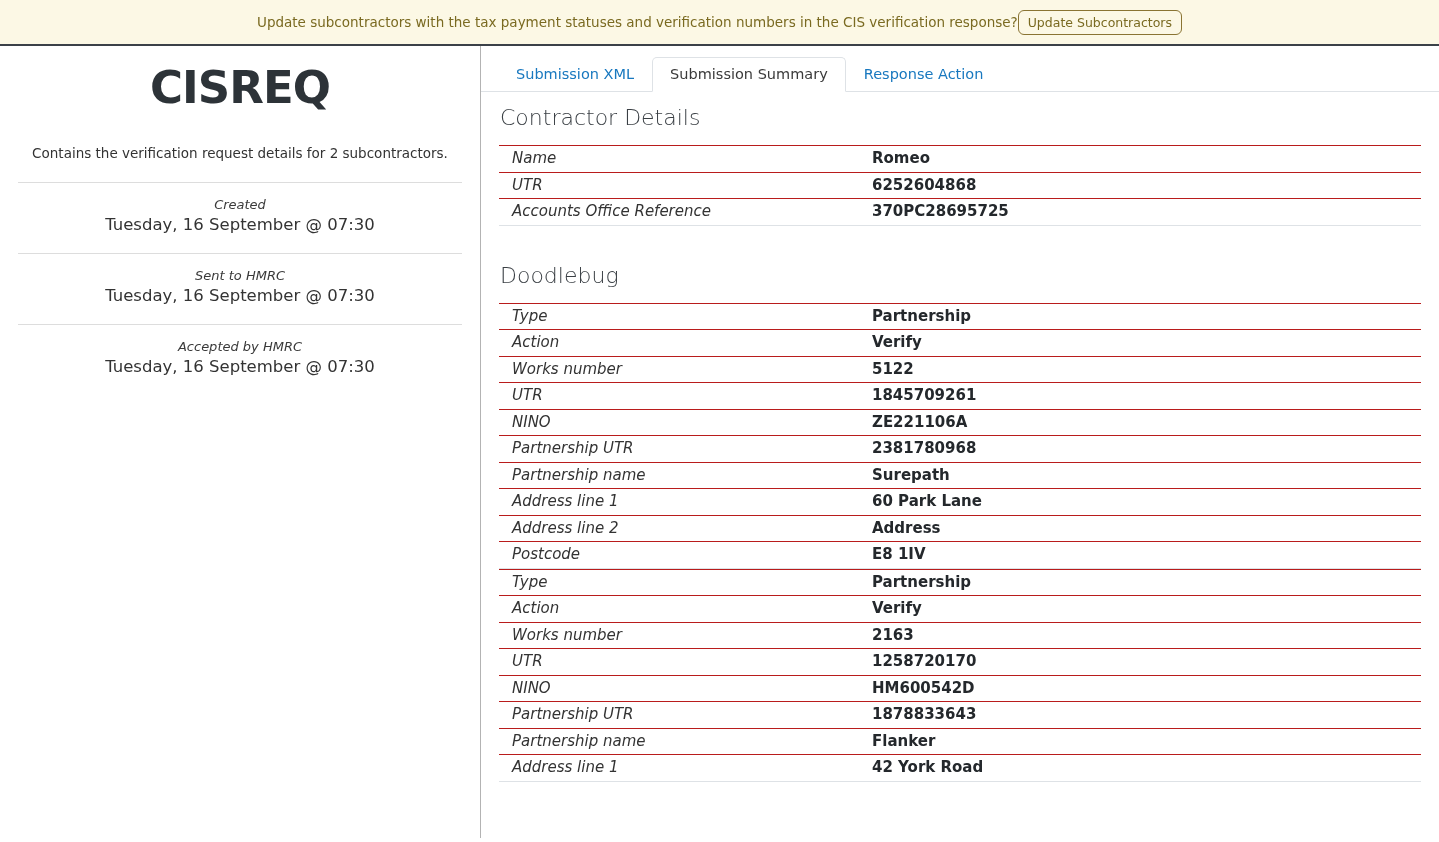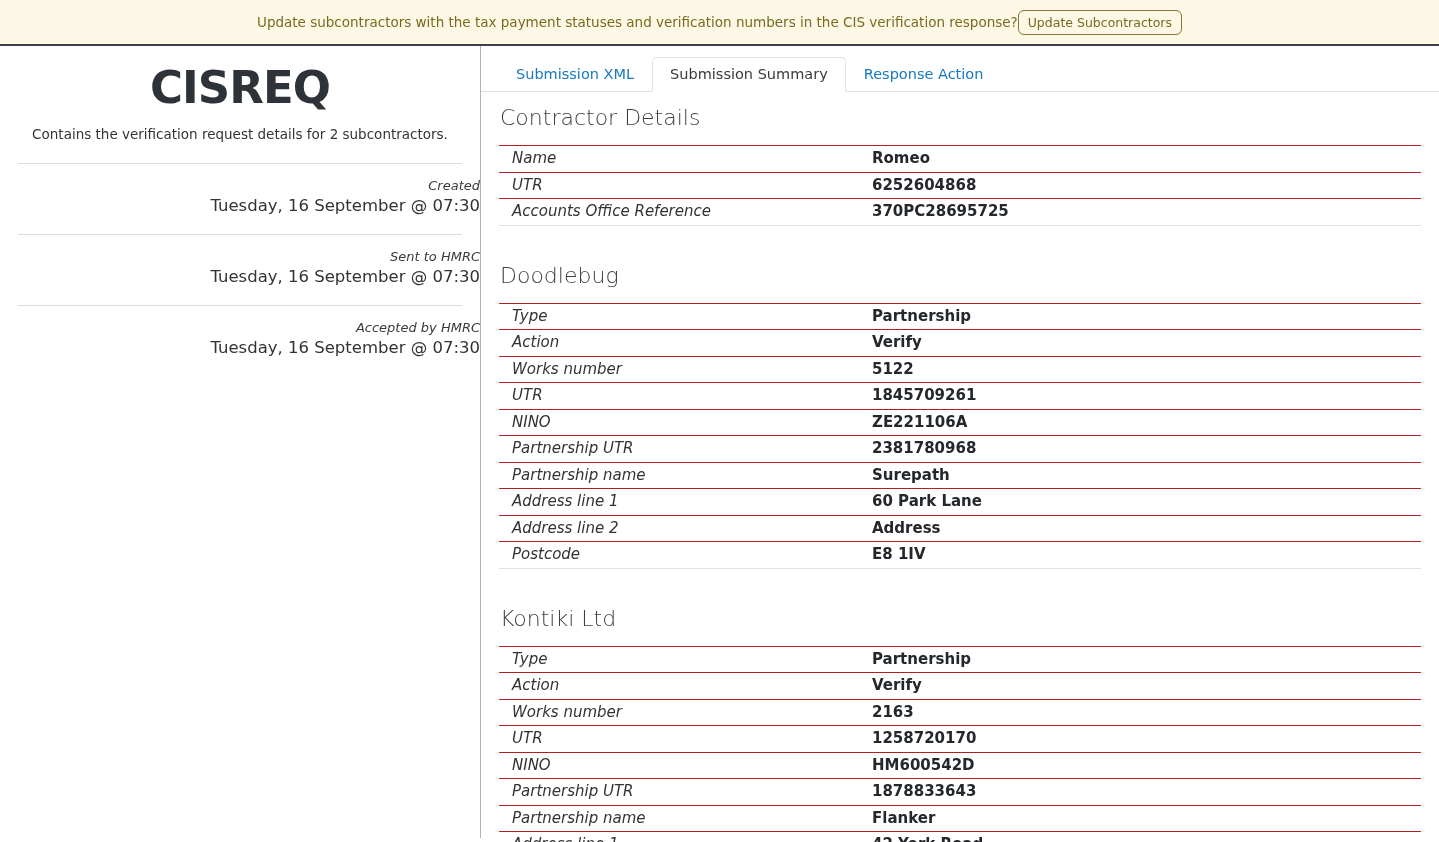--- a/index.html
+++ b/index.html
@@ -16,24 +16,24 @@
     border-radius:6px; padding:4px 9px; cursor:pointer; }
 
   
   .layout { display:flex; height:792px; }
   .sidebar { width:481px; flex:none; border-right:1px solid var(--sidebar-divider,#b3b3b3); }
   .main { flex:1; min-width:0; }
 
   
   .logo { margin-top:16px; text-align:center; font-size:45px; line-height:1.15;
     font-weight:800; color:var(--logo-color,#2d3338); letter-spacing:-1px; }
-  .sidebar-desc { margin-top:12px; text-align:center; font-size:13.5px; color:#333; }
+  .sidebar-desc { margin-top:31px; text-align:center; font-size:13.5px; color:#333; }
   .sidebar hr { border:none; border-top:1px solid #ddd; margin:0 18px; }
   .sidebar hr.first { margin-top:21px; }
-  .event { text-align:right; padding:14px 0 18px; }
+  .event { text-align:center; padding:14px 0 18px; }
   .event-label { font-style:italic; font-size:13px; line-height:15px; color:#3a3a3a; }
   .event-time { font-size:16.5px; line-height:20px; margin-top:3px; color:#333; }
 
   
   .tabbar { margin-top:11px; padding-left:17px; border-bottom:1px solid #dee2e6;
     display:flex; align-items:flex-end; }
   .tab { font-size:14.5px; line-height:17px; padding:8px 17px; margin-bottom:-1px;
     border:1px solid transparent; color:var(--tab-link,#1878bf); cursor:pointer; white-space:nowrap; }
   .tab.active { color:#3a3a3a; background:#fff;
     border-color:#dee2e6 #dee2e6 #fff #dee2e6; border-radius:5px 5px 0 0; }
@@ -152,21 +152,20 @@
             <span class="kv-value">Address</span>
           </div>
           <div class="kv-row">
             <span class="kv-label">Postcode</span>
             <span class="kv-value">E8 1IV</span>
           </div>
         </div>
       </section>
 
       <section class="section">
-        <h2 class="section-title">Kontiki Ltd</h2>
         <div class="kv-table">
           <div class="kv-row">
             <span class="kv-label">Type</span>
             <span class="kv-value">Partnership</span>
           </div>
           <div class="kv-row">
             <span class="kv-label">Action</span>
             <span class="kv-value">Verify</span>
           </div>
           <div class="kv-row">

